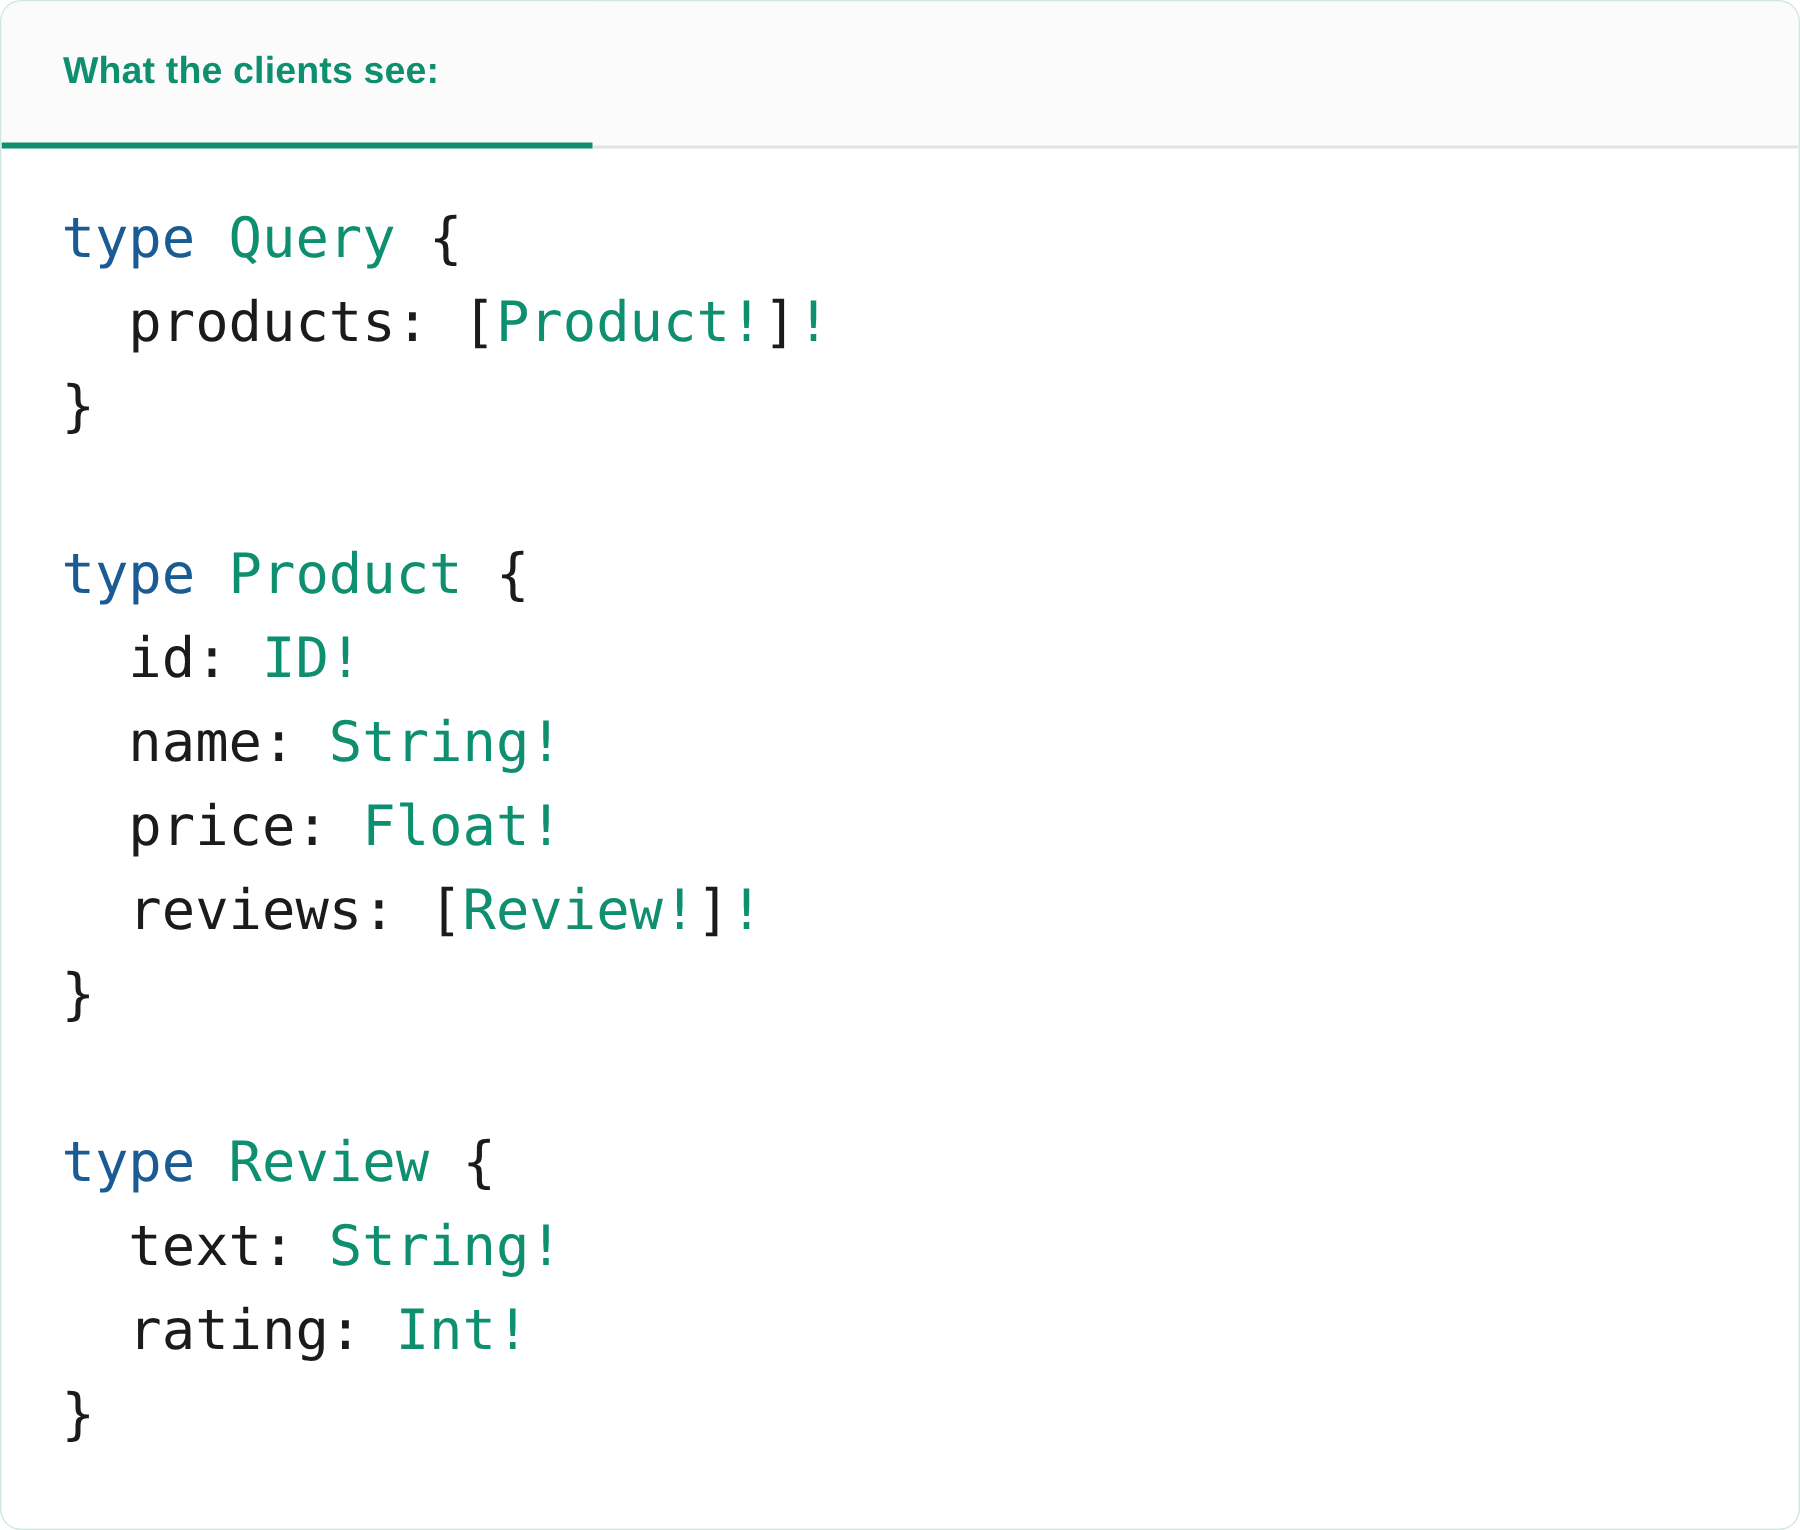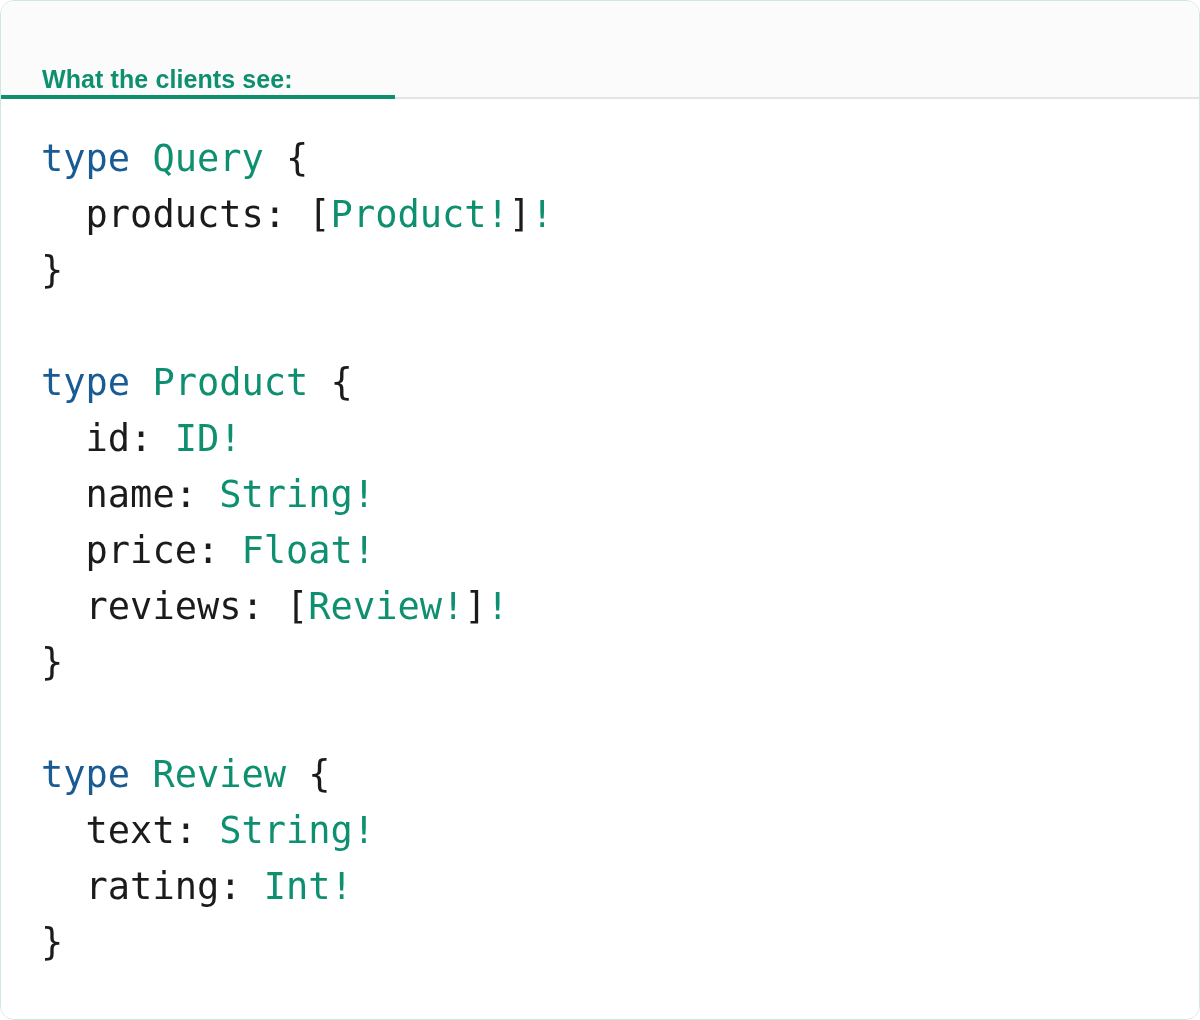--- a/index.html
+++ b/index.html
@@ -52,21 +52,20 @@
 
   .tab-label {
     display: block;
     font-family: "Liberation Sans", sans-serif;
     font-size: 25px;
     font-weight: 600;
     line-height: 1;
     letter-spacing: 0.1px;
     color: #0e9070;
     white-space: nowrap;
-    margin-top: 32px;
   }
 
   
   #code-body {
     box-sizing: border-box;
     padding: 32px 0 15px 0;
     background: #ffffff;
     height: 920px;
   }
 

